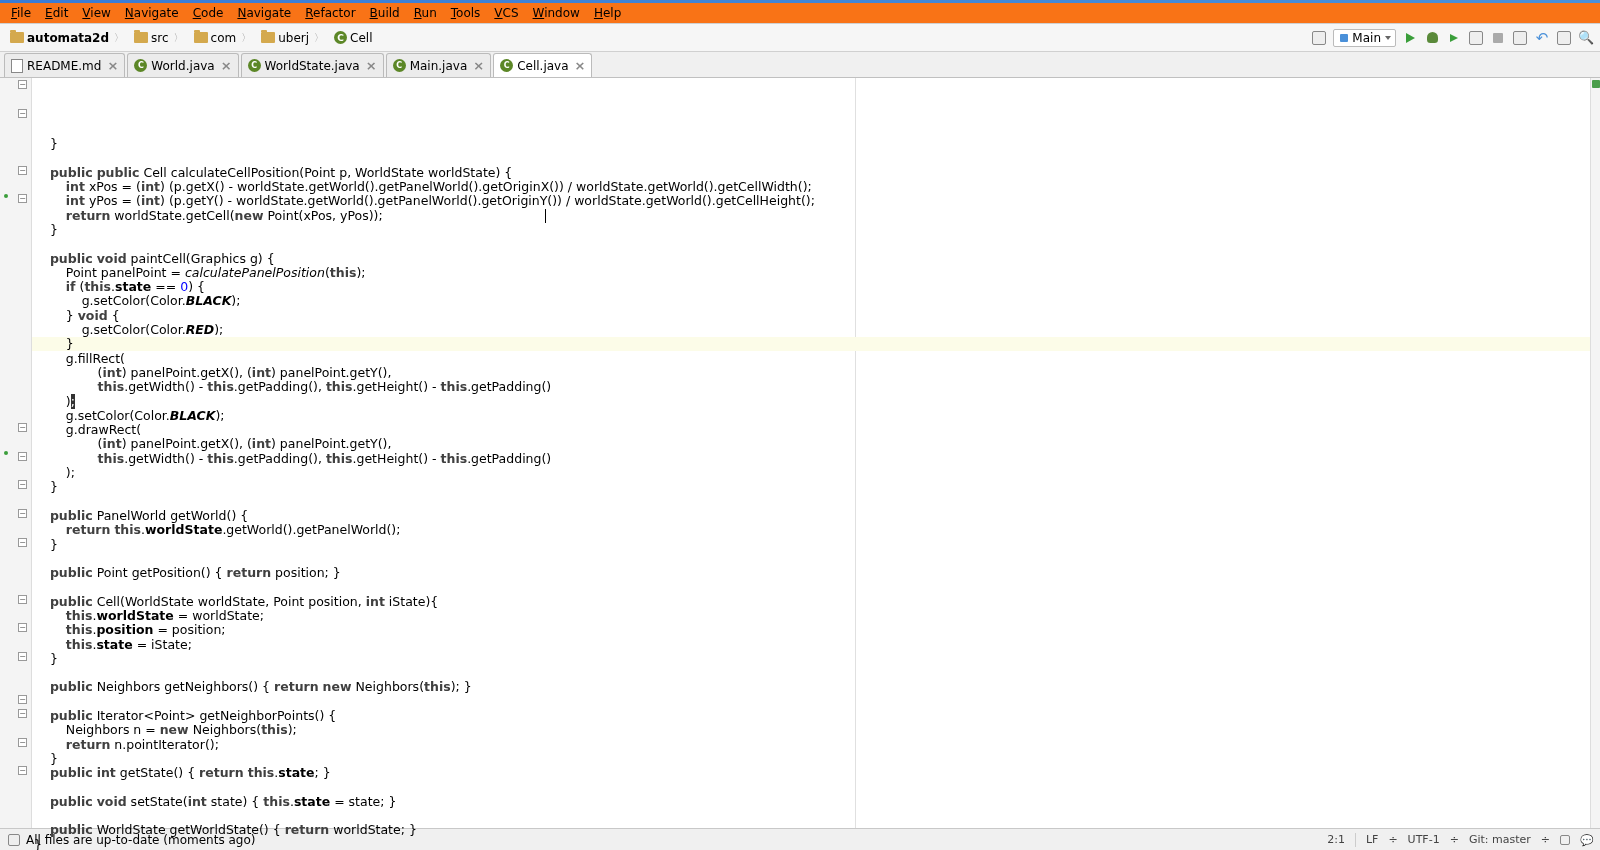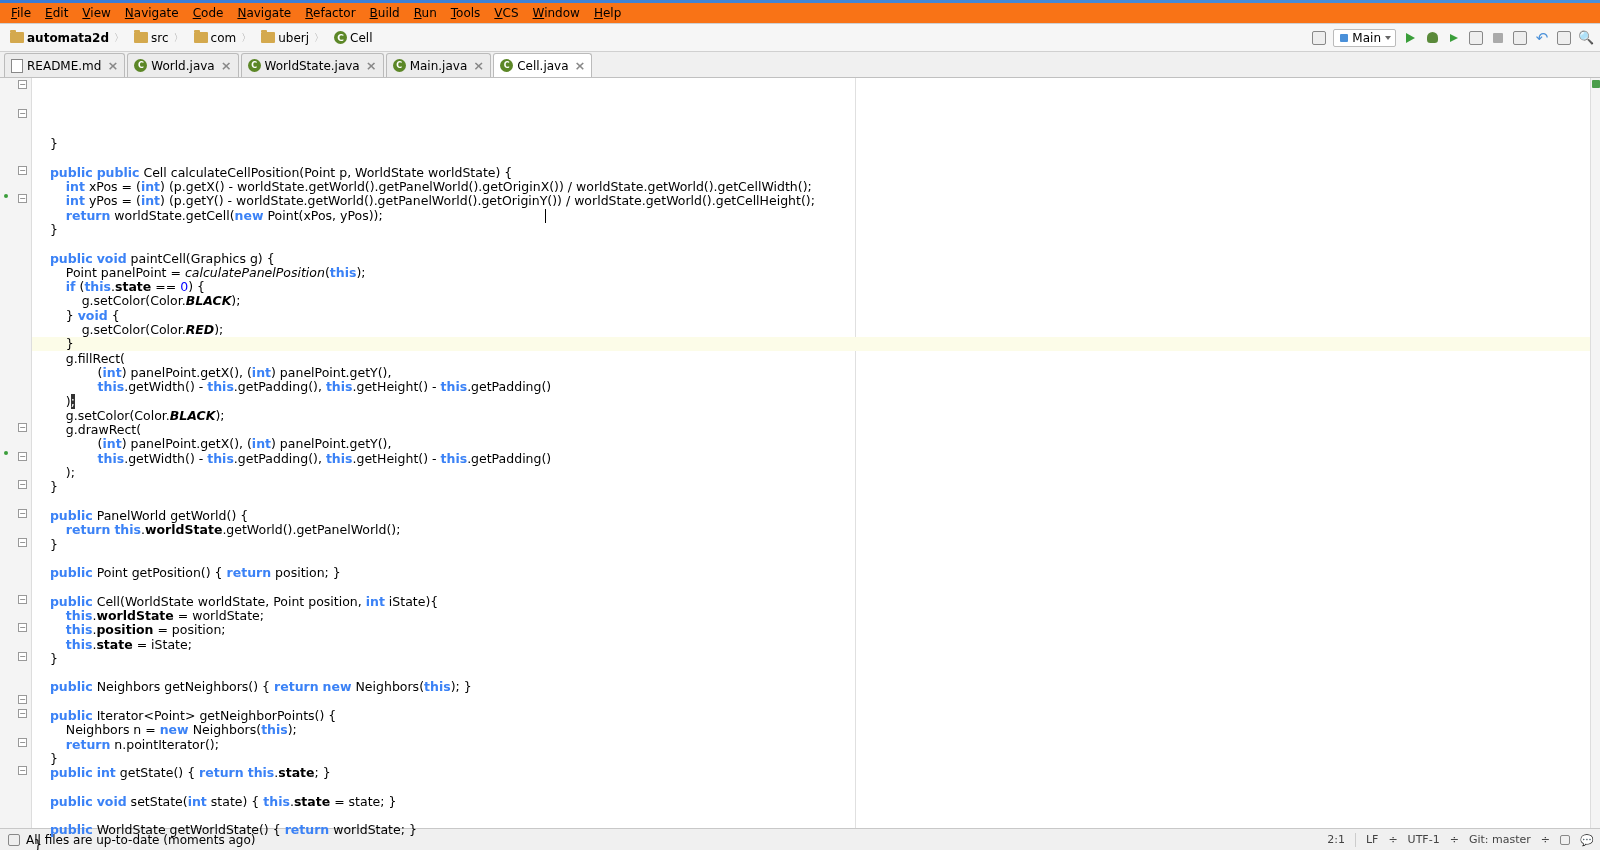--- a/index.html
+++ b/index.html
@@ -34,21 +34,21 @@
 .tab.active { background: #fff; }
 .tab .close { color: #888; font-size: 13px; font-weight: bold; margin-left: 2px; }
 .file-icon { width: 12px; height: 14px; border: 1px solid #888; background: #fff; display: inline-block; position: relative; }
 .java-icon { width: 13px; height: 13px; border-radius: 50%; background: #5c8727; color: #fff; font-size: 8px; display: inline-flex; align-items: center; justify-content: center; font-weight: bold; }
 
 .editor { display: flex; height: 750px; background: #fff; position: relative; }
 .gutter { width: 32px; background: #f4f4f4; border-right: 1px solid #ddd; position: relative; }
 .gutter-mark { position: absolute; left: 18px; font-size: 10px; color: #888; }
 .fold { width: 9px; height: 9px; border: 1px solid #999; background: #fff; font-size: 8px; line-height: 7px; text-align: center; color: #666; }
 .code { flex: 1; font-family: "DejaVu Sans Mono", Consolas, monospace; font-size: 12.5px; line-height: 14.3px; white-space: pre; padding: 2px 0 0 2px; position: relative; }
-.kw { color: #3b82f6; font-weight: bold; }
+.kw { color: #404040; font-weight: bold; }
 .num { color: #0000ff; }
 .it { font-style: italic; }
 .field { color: #000000; font-weight: bold; }
 .static { font-style: italic; text-align: center; }
 .hl-line { background: #fcfce8; position: absolute; left: 0; right: 8px; height: 14.3px; z-index: 0; }
 .code pre { position: relative; z-index: 1; }
 .caret-block { background: #333; color: #fff; }
 .print-margin { position: absolute; left: 823px; top: 0; bottom: 0; width: 1px; background: #e0e0e0; }
 .text-cursor { position: absolute; width: 1px; height: 14px; background: #000; }
 .right-strip { position: absolute; right: 0; top: 0; bottom: 0; width: 10px; background: #f4f4f4; border-left: 1px solid #ddd; }

